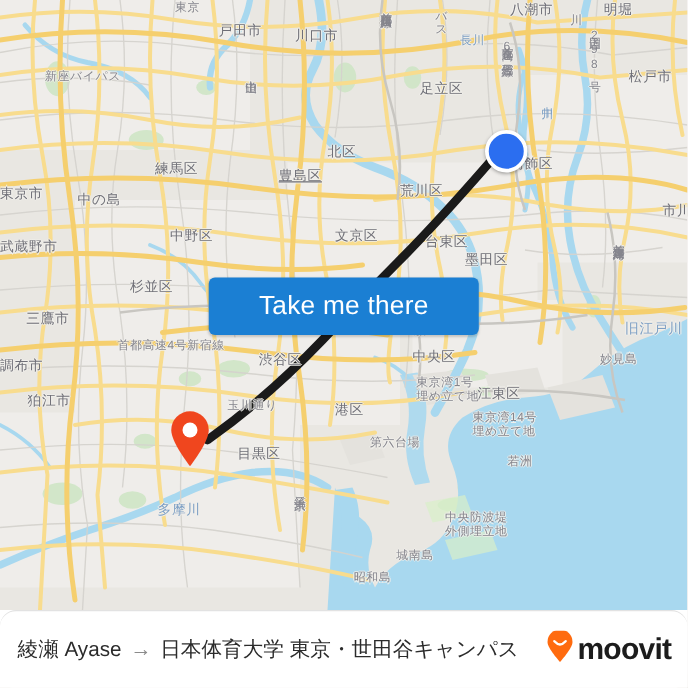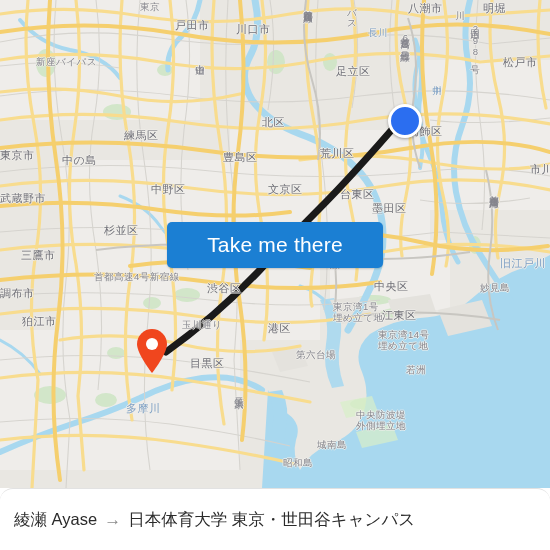--- a/index.html
+++ b/index.html
@@ -255,36 +255,36 @@
         <div class="maplabel" style="left: 503px; top: 57px;">松戸市</div>
         <div class="maplabel sm" style="left: 36px; top: 57px;">新座バイパス</div>
         <div class="maplabel sm vert" style="left: 195px; top: 57px;">中山道</div>
         <div class="maplabel sm blue" style="left: 368px; top: 28px;">長川</div>
         <div class="maplabel" style="left: 336px; top: 66px;">足立区</div>
         <div class="maplabel sm vert" style="left: 400px; top: 30px;">首都高速6号三郷線</div>
         <div class="maplabel" style="left: 108px; top: 130px; margin-left: 16px;">練馬区</div>
         <div class="maplabel" style="left: 262px; top: 117px;">北区</div>
         <div class="maplabel" style="left: 0px; top: 150px;">東京市</div>
         <div class="maplabel" style="left: 62px; top: 155px;">中の島</div>
-        <div class="maplabel" style="left: 223px; top: 152px;">豊島区</div>
+        <div class="maplabel" style="left: 223px; top: 136px; text-decoration: underline;">豊島区</div>
         <div class="maplabel" style="left: 320px; top: 148px;">荒川区</div>
         <div class="maplabel" style="left: 408px; top: 126px;">葛飾区</div>
         <div class="maplabel sm blue vert" style="left: 432px; top: 78px;">中川</div>
         <div class="maplabel" style="left: 530px; top: 164px;">市川</div>
-        <div class="maplabel" style="left: 151px; top: 184px;">中野区</div>
+        <div class="maplabel" style="left: 136px; top: 184px;">中野区</div>
         <div class="maplabel" style="left: 268px; top: 184px;">文京区</div>
         <div class="maplabel" style="left: 340px; top: 189px;">台東区</div>
         <div class="maplabel" style="left: 372px; top: 203px; text-align: right;">墨田区</div>
         <div class="maplabel" style="left: 0px; top: 193px;">武蔵野市</div>
         <div class="maplabel" style="left: 104px; top: 225px;">杉並区</div>
         <div class="maplabel" style="left: 21px; top: 250px;">三鷹市</div>
         <div class="maplabel" style="left: 0px; top: 288px;">調布市</div>
         <div class="maplabel sm" style="left: 94px; top: 272px;">首都高速4号新宿線</div>
         <div class="maplabel" style="left: 207px; top: 283px;">渋谷区</div>
-        <div class="maplabel" style="left: 330px; top: 281px; margin-left: 44px;">中央区</div>
+        <div class="maplabel" style="left: 330px; top: 281px;">中央区</div>
         <div class="maplabel blue" style="left: 500px; top: 258px;">旧江戸川</div>
         <div class="maplabel sm" style="left: 480px; top: 283px;">妙見島</div>
         <div class="maplabel sm" style="left: 182px; top: 320px;">玉川通り</div>
         <div class="maplabel" style="left: 22px; top: 316px;">狛江市</div>
         <div class="maplabel" style="left: 268px; top: 323px;">港区</div>
         <div class="maplabel" style="left: 382px; top: 310px;">江東区</div>
         <div class="maplabel sm two" style="left: 294px; top: 302px; margin-left: 39px;">東京湾1号
 埋め立て地</div>
         <div class="maplabel sm two" style="left: 378px; top: 330px;">東京湾14号
 埋め立て地</div>
@@ -313,14 +313,23 @@
     <button class="take-btn">Take me there</button>
 
   </div>
 
   <div class="footer">
     <div class="route-text">
       <span>綾瀬 Ayase</span>
       <span class="route-arrow">→</span>
       <span>日本体育大学 東京・世田谷キャンパス</span>
     </div>
+    <div class="brand">
+      <span>
+        <svg width="22" height="26" viewBox="0 0 22 26">
+          <path d="M11 25 C11 25 21 14 21 9 A10 10 0 1 0 1 9 C1 14 11 25 11 25 Z" fill="#ff6b0f"></path>
+          <path d="M6.5 8.5 Q11 13.5 15.5 8.5" stroke="#ffffff" stroke-width="2" fill="none" stroke-linecap="round"></path>
+        </svg>
+      </span>
+      <span class="brand-word">moovit</span>
+    </div>
   </div>
 </div>
 
 </body></html>

